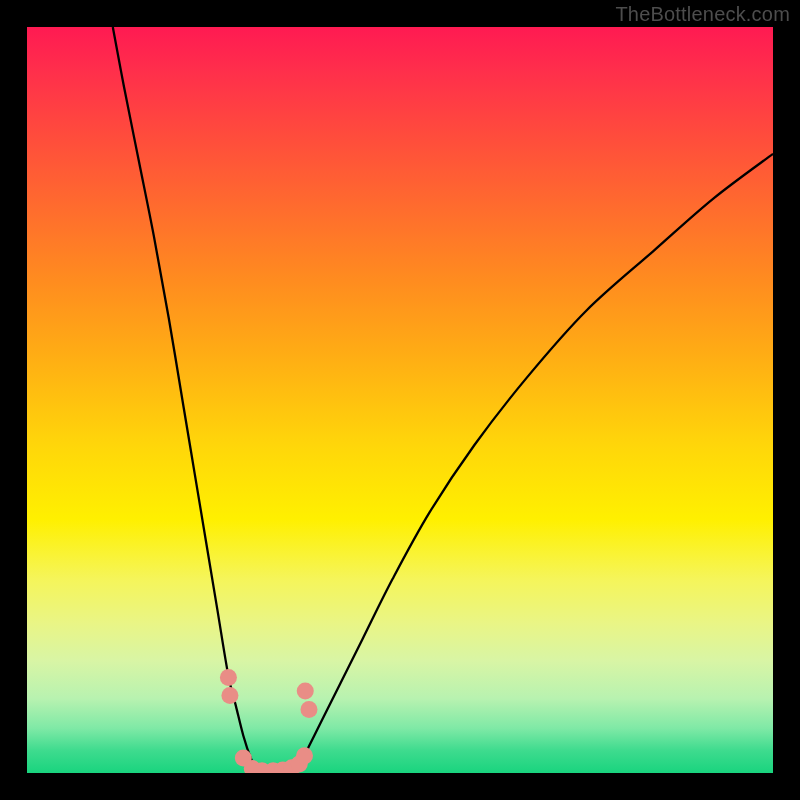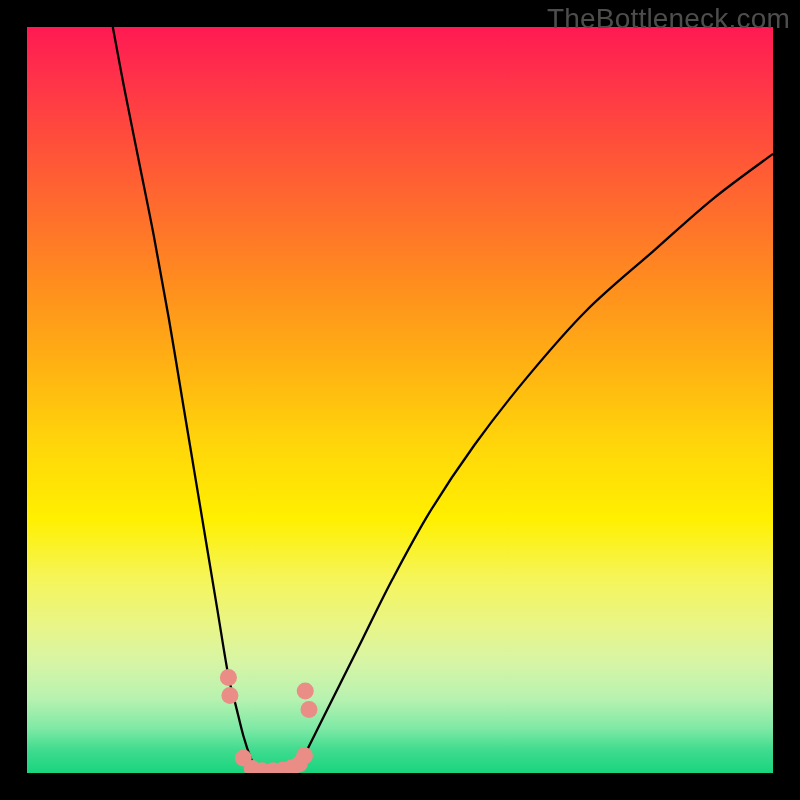--- a/index.html
+++ b/index.html
@@ -39,21 +39,21 @@
       #7fe9a6 94%,
       #3edb8e 97%,
       #19d47e 100%
     );
   }
   .watermark {
     position: absolute;
     top: 3px;
     right: 10px;
     color: #4d4d4d;
-    font-size: 28px;
+    font-size: 20px;
     letter-spacing: 0.2px;
     font-weight: 400;
   }
   svg.curves {
     position: absolute;
     inset: 0;
   }
 </style>
 </head>
 <body>

